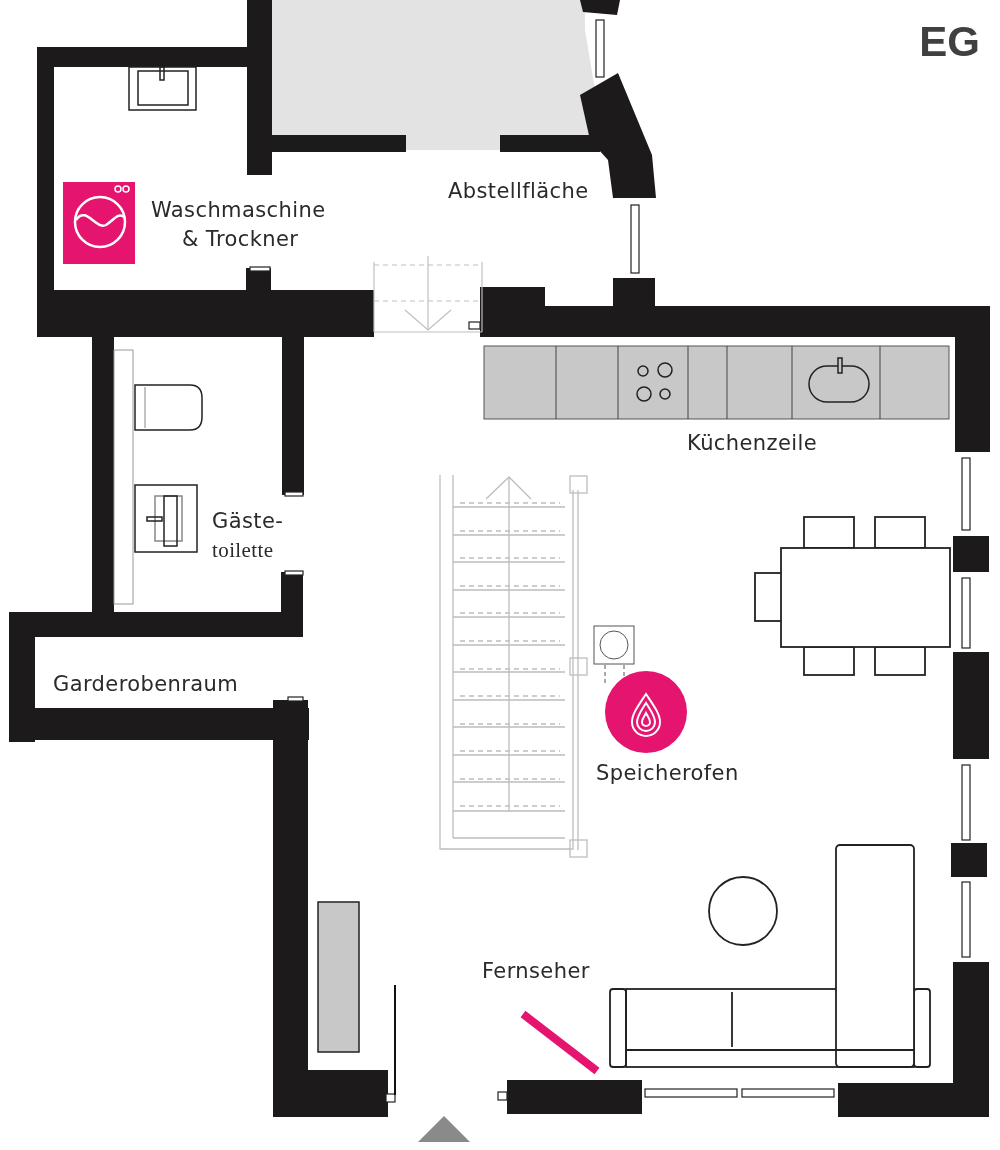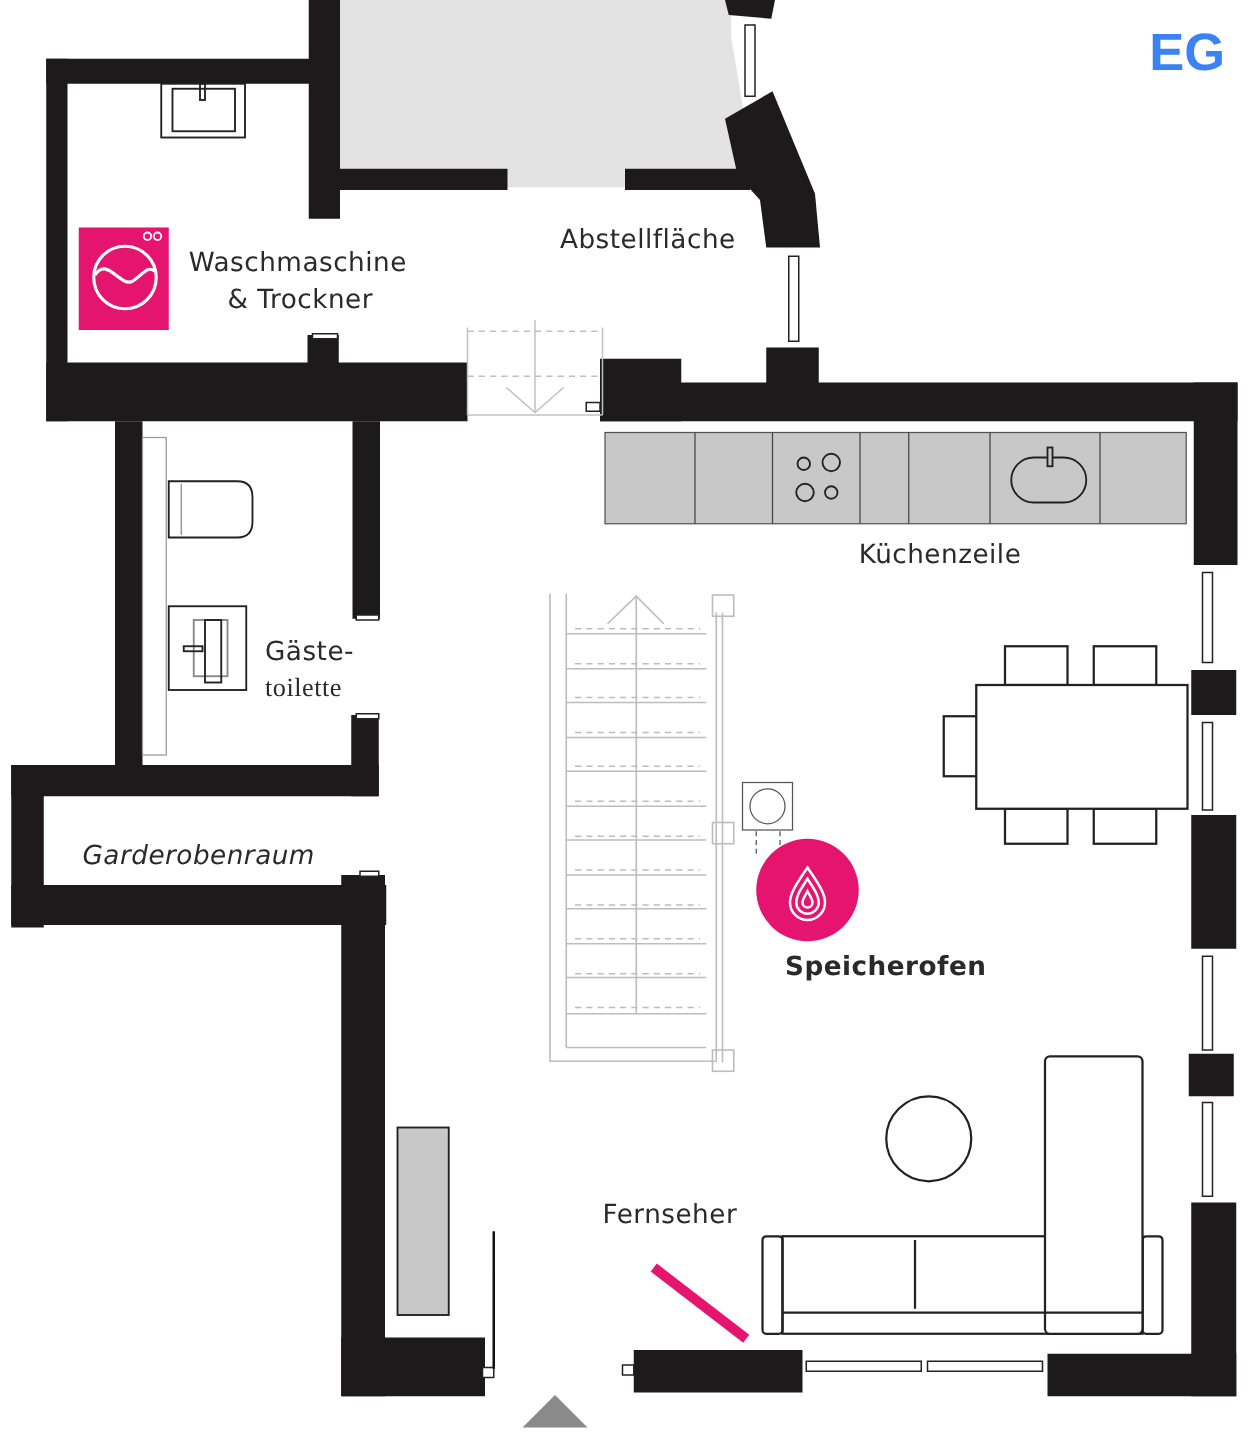--- a/index.html
+++ b/index.html
@@ -1,19 +1,19 @@
 <!DOCTYPE html>
 <html><head>
 <meta charset="utf-8">
 <style>
   html, body { margin:0; padding:0; background:#ffffff; }
   body { width:1000px; height:1150px; position:relative; overflow:hidden; font-family:"Liberation Sans", "DejaVu Sans", sans-serif; }
   svg { position:absolute; left:0; top:0; }
   .lbl { position:absolute; color:#2a2a2a; font-size:21px; letter-spacing:0.4px; line-height:30px; white-space:nowrap; font-family:"DejaVu Sans", "Liberation Sans", sans-serif; }
-  .floor { position:absolute; right:20px; top:18px; font-size:42px; font-weight:bold; color:#3b82f6; font-family:"Liberation Sans", sans-serif; }
+  .floor { position:absolute; right:20px; top:18px; font-size:42px; font-weight:bold; color:#404040; font-family:"Liberation Sans", sans-serif; }
 </style>
 </head>
 <body>
 
 <svg width="1000" height="1150" viewBox="0 0 1000 1150">
 
   <polygon points="272,0 585,0 585,30 600,120 600,135 500,135 500,150 405,150 405,135 272,135" fill="#e4e3e4"></polygon>
 
   <g fill="#1c1a1b">
 
@@ -217,17 +217,17 @@
 <div class="lbl" style="left:151px; top:195px;">Waschmaschine</div>
 <div class="lbl" style="left:182px; top:224px;text-align:right;">&amp; Trockner</div>
 
 <div class="lbl" style="left:448px; top:176px;">Abstellfläche</div>
 
 <div class="lbl" style="left:687px; top:428px;text-align:right;">Küchenzeile</div>
 
 <div class="lbl" style="left:212px; top:506px;">Gäste-</div>
 <div class="lbl" style="left:212px; top:535px;font-family:Liberation Serif, serif;">toilette</div>
 
-<div class="lbl" style="left:66px; top:669px;font-style:italic;">Garderobenraum</div>
-
-<div class="lbl" style="left:628px; top:758px;font-weight:bold;">Speicherofen</div>
+<div class="lbl" style="left:53px; top:669px;">Garderobenraum</div>
+
+<div class="lbl" style="left:596px; top:758px;">Speicherofen</div>
 
 <div class="lbl" style="left:482px; top:956px;">Fernseher</div>
 
 </body></html>

